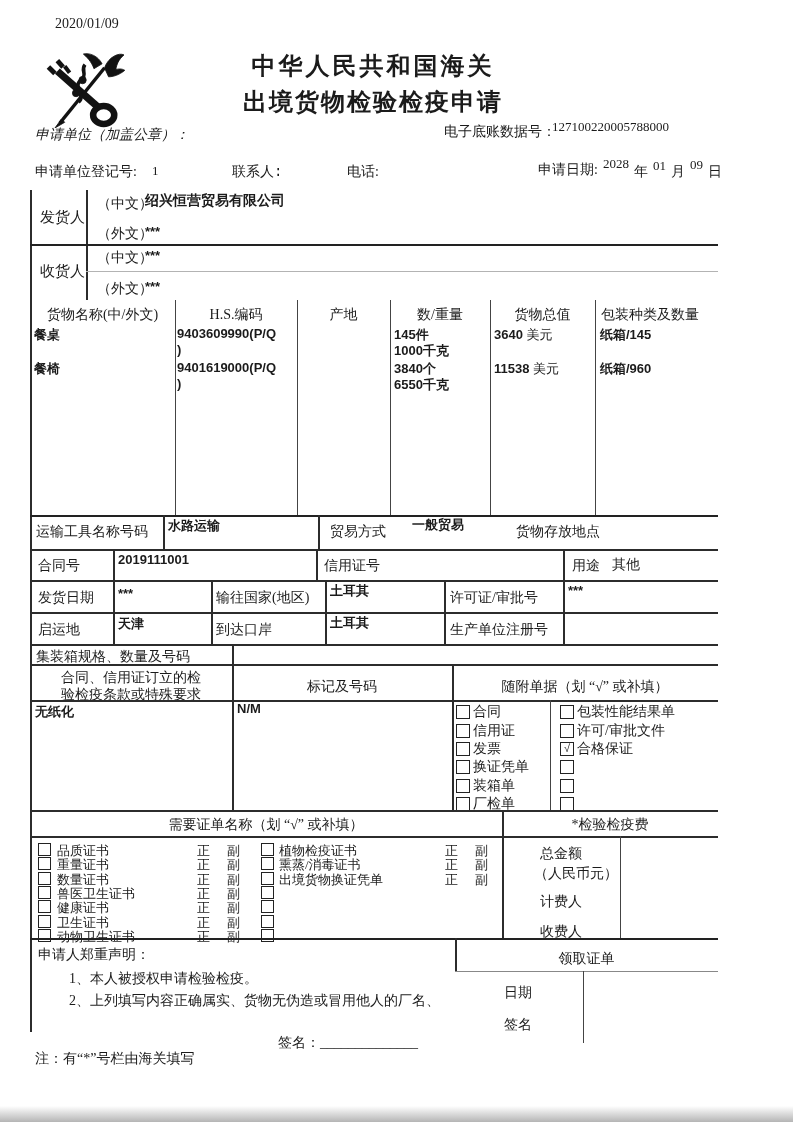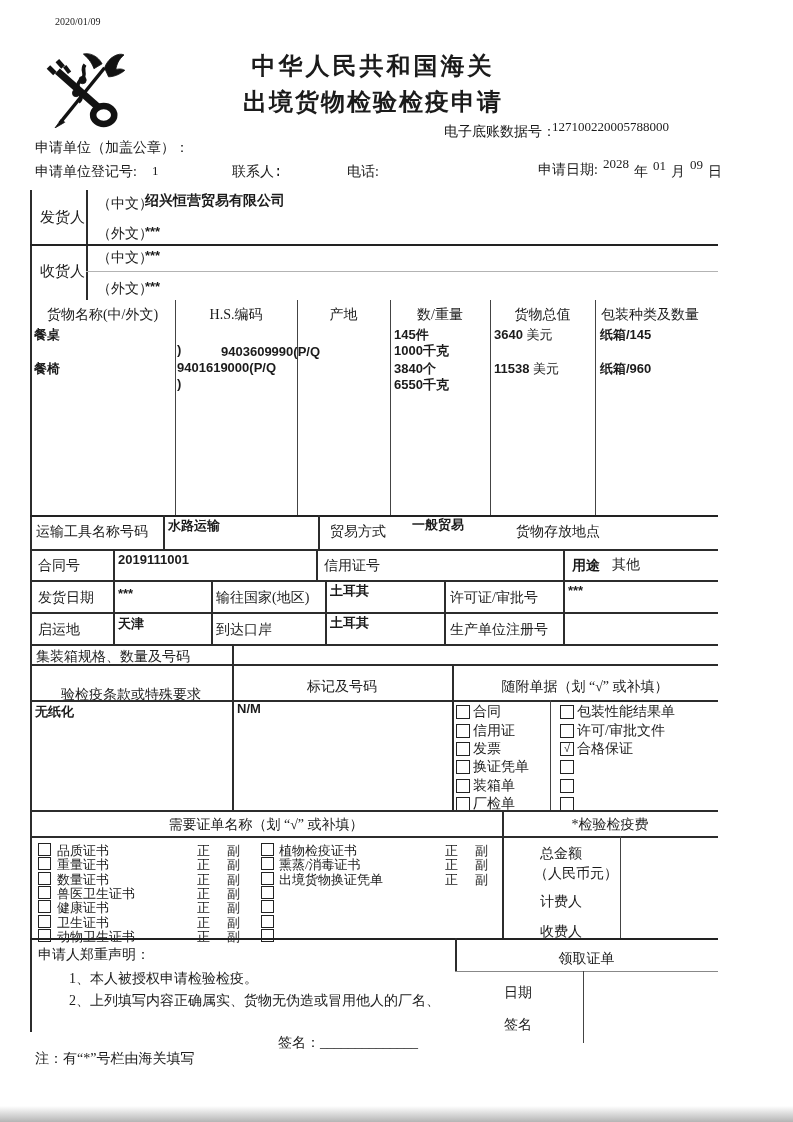--- a/index.html
+++ b/index.html
@@ -19,21 +19,21 @@
   .cb{position:absolute;width:12px;height:12px;border:1.5px solid #222;
       font-family:"Liberation Sans","DejaVu Sans",sans-serif;font-size:11px;line-height:11px;text-align:center;background:#fff;}
   .shadow-bottom{position:absolute;left:0;bottom:0;width:100%;height:16px;
       background:linear-gradient(180deg,rgba(140,140,140,0) 0%,rgba(120,120,120,.55) 100%);}
 </style>
 </head>
 <body>
 
 <div class="page">
 
-  <div class="a sm" style="left:55px;top:16px;font-size:10px;">2020/01/09</div>
+  <div class="a sm" style="left:55px;top:16px;font-size:14px;">2020/01/09</div>
 
   <div class="a" style="left:44px;top:50px;">
     <svg width="82" height="78" viewBox="0 0 100 96">
       <g fill="#121212" stroke="#121212">
         <line x1="16" y1="26" x2="68" y2="72" stroke-width="9"></line>
         <line x1="13" y1="29" x2="5" y2="21" stroke-width="6"></line>
         <line x1="23" y1="21" x2="16" y2="13" stroke-width="6"></line>
         <line x1="31" y1="28" x2="25" y2="20" stroke-width="5"></line>
         <ellipse cx="73" cy="80" rx="13" ry="11" fill="none" stroke-width="8"></ellipse>
         <line x1="19" y1="90" x2="74" y2="22" stroke-width="4"></line>
@@ -46,21 +46,21 @@
       </g>
     </svg>
   </div>
 
   <div class="a big c" style="left:173px;top:86px;width:400px;letter-spacing:2px;">出境货物检验检疫申请</div>
   <div class="a big c" style="left:173px;top:50px;width:400px;">中华人民共和国海关</div>
 
   <span class="a lbl" style="left:444px;top:123px;">电子底账数据号：</span>
   <span class="a sm" style="left:552px;top:119px;">127100220005788000</span>
 
-  <span class="a lbl" style="left:35px;top:139px;">申请单位（加盖公章）：</span>
+  <span class="a lbl" style="left:35px;top:126px;font-style:italic;">申请单位（加盖公章）：</span>
   <span class="a sm" style="left:218px;top:139px;"></span>
 
   <span class="a lbl" style="left:35px;top:163px;">申请单位登记号:</span>
   <span class="a sm" style="left:152px;top:163px;">1</span>
   <span class="a lbl" style="left:232px;top:163px;font-family:Liberation Mono, monospace;">联系人:</span>
   <span class="a sm" style="left:295px;top:163px;"></span>
   <span class="a lbl" style="left:347px;top:163px;">电话:</span>
   <span class="a sm" style="left:392px;top:163px;"></span>
 
   <div class="a" style="left:538px;top:156px;display:flex;align-items:flex-start;gap:5px;">
@@ -97,21 +97,21 @@
   <div class="vt" style="left:595px;top:300px;height:215px;"></div>
 
   <div class="a lbl c" style="left:30px;top:306px;width:145px;">货物名称(中/外文)</div>
   <div class="a lbl c" style="left:175px;top:306px;width:122px;">H.S.编码</div>
   <div class="a lbl c" style="left:297px;top:306px;width:93px;">产地</div>
   <div class="a lbl c" style="left:390px;top:306px;width:100px;">数/重量</div>
   <div class="a lbl c" style="left:490px;top:306px;width:105px;">货物总值</div>
   <div class="a lbl" style="left:601px;top:306px;">包装种类及数量</div>
 
   <span class="a val" style="left:34px;top:326px;">餐桌</span>
-  <span class="a val" style="left:177px;top:344px;padding-left:44px;">9403609990(P/Q</span>
+  <span class="a val" style="left:177px;top:326px;">9403609990(P/Q</span>
   <span class="a val" style="left:177px;top:342px;">)</span>
   <span class="a val" style="left:310px;top:326px;"></span>
   <span class="a val" style="left:394px;top:326px;">145件</span>
   <span class="a val" style="left:394px;top:342px;">1000千克</span>
   <span class="a val" style="left:494px;top:326px;"><span>3640</span> <span class="lbl" style="font-family:'Liberation Serif','DejaVu Serif',serif;font-weight:400;font-size:13px;">美元</span></span>
   <span class="a val" style="left:600px;top:326px;">纸箱/145</span>
 
   <span class="a val" style="left:34px;top:360px;">餐椅</span>
   <span class="a val" style="left:177px;top:360px;">9401619000(P/Q</span>
   <span class="a val" style="left:177px;top:376px;">)</span>
@@ -132,21 +132,21 @@
   <span class="a sm" style="left:618px;top:523px;"></span>
 
   <div class="hm" style="left:30px;top:549px;width:688px;"></div>
   <div class="vl" style="left:113px;top:549px;height:95px;"></div>
   <div class="vl" style="left:316px;top:549px;height:31px;"></div>
   <div class="vl" style="left:563px;top:549px;height:95px;"></div>
   <span class="a lbl" style="left:38px;top:557px;">合同号</span>
   <span class="a val" style="left:118px;top:552px;">2019111001</span>
   <span class="a lbl" style="left:324px;top:557px;">信用证号</span>
   <span class="a sm" style="left:410px;top:557px;"></span>
-  <span class="a lbl" style="left:572px;top:557px;font-weight:bold;">用途</span>
+  <span class="a lbl" style="left:572px;top:557px;">用途</span>
   <span class="a lbl" style="left:612px;top:556px;">其他</span>
 
   <div class="hm" style="left:30px;top:580px;width:688px;"></div>
   <div class="vl" style="left:211px;top:580px;height:64px;"></div>
   <div class="vl" style="left:325px;top:580px;height:64px;"></div>
   <div class="vl" style="left:444px;top:580px;height:64px;"></div>
   <span class="a lbl" style="left:38px;top:589px;">发货日期</span>
   <span class="a val" style="left:118px;top:586px;">***</span>
   <span class="a lbl" style="left:216px;top:589px;">输往国家(地区)</span>
   <span class="a val" style="left:330px;top:582px;">土耳其</span>
@@ -161,20 +161,21 @@
   <span class="a lbl" style="left:450px;top:621px;">生产单位注册号</span>
   <span class="a sm" style="left:575px;top:621px;"></span>
 
   <div class="hm" style="left:30px;top:644px;width:688px;"></div>
   <div class="vl" style="left:232px;top:644px;height:166px;"></div>
   <span class="a lbl" style="left:36px;top:648px;">集装箱规格、数量及号码</span>
   <span class="a sm" style="left:245px;top:648px;"></span>
 
   <div class="hm" style="left:30px;top:664px;width:688px;"></div>
   <div class="vl" style="left:452px;top:664px;height:146px;"></div>
+  <div class="a lbl c" style="left:30px;top:669px;width:202px;">合同、信用证订立的检</div>
   <div class="a lbl c" style="left:30px;top:686px;width:202px;">验检疫条款或特殊要求</div>
   <div class="a lbl c" style="left:232px;top:678px;width:220px;">标记及号码</div>
   <div class="a lbl c" style="left:452px;top:678px;width:266px;">随附单据（划 “√” 或补填）</div>
 
   <div class="hm" style="left:30px;top:700px;width:688px;"></div>
   <div class="vt" style="left:550px;top:700px;height:110px;"></div>
   <span class="a val" style="left:35px;top:703px;">无纸化</span>
   <span class="a val" style="left:237px;top:701px;">N/M</span>
 
   <span class="cb" style="left:456px;top:705px;"></span>

